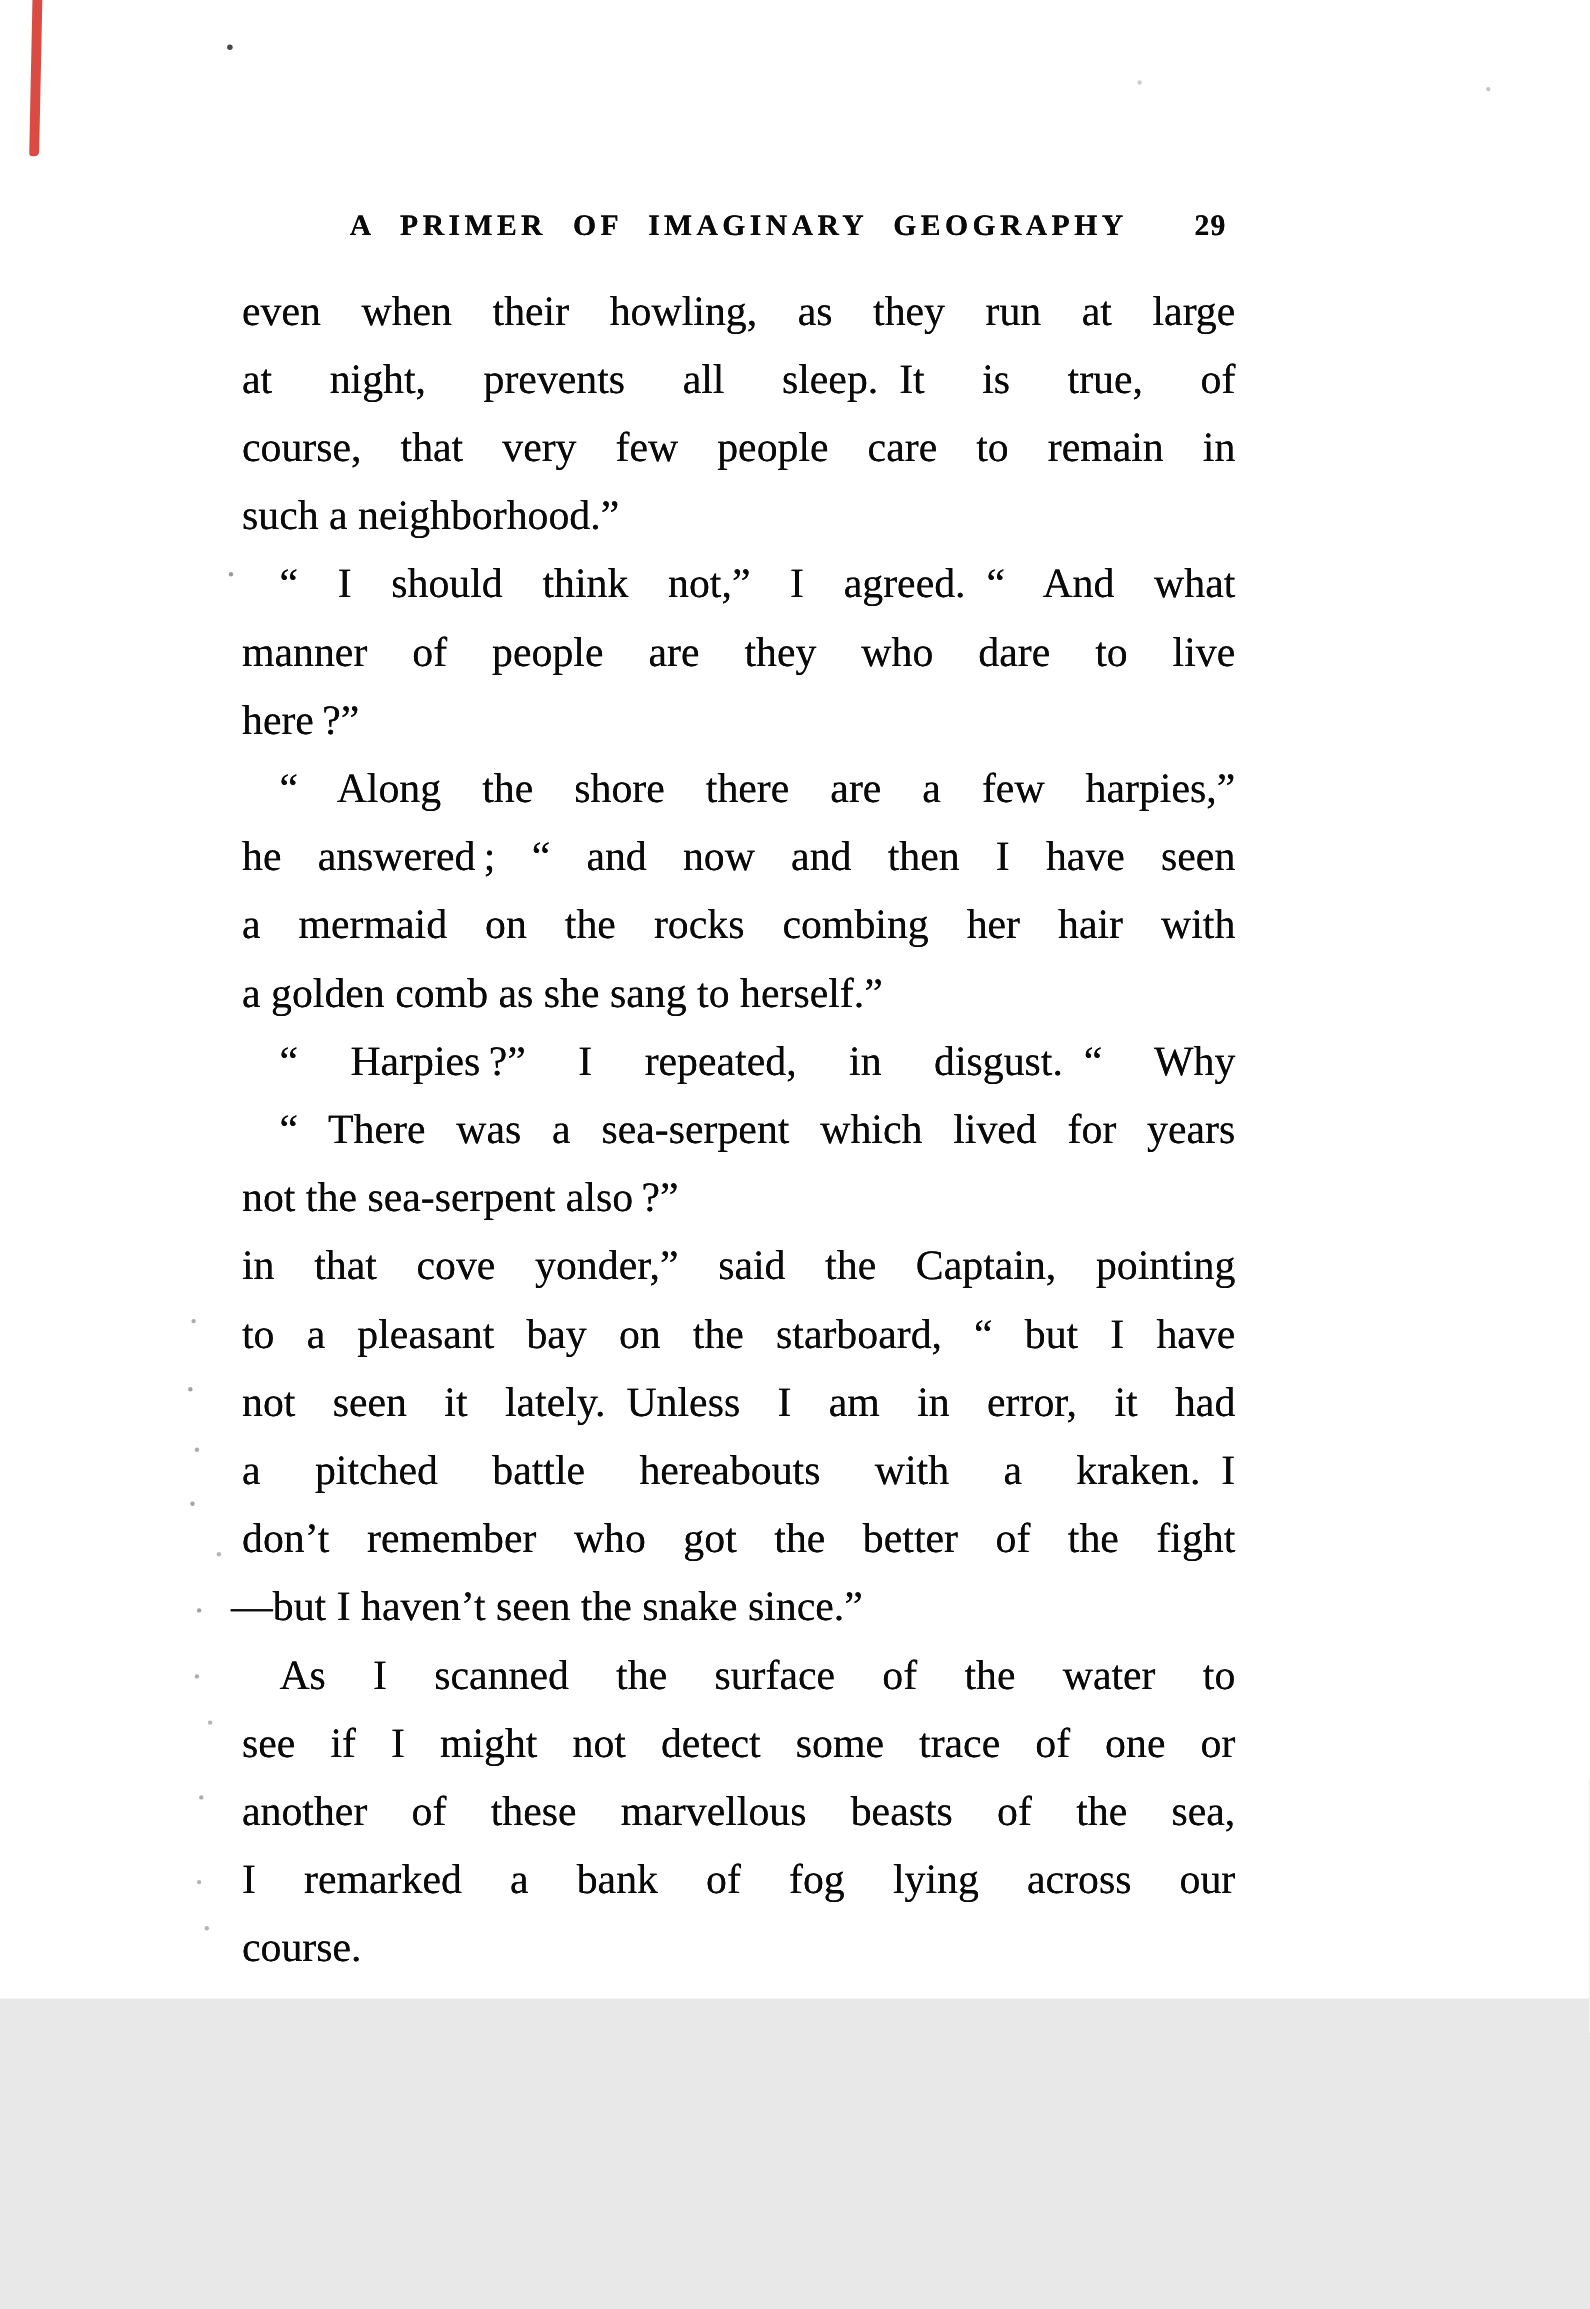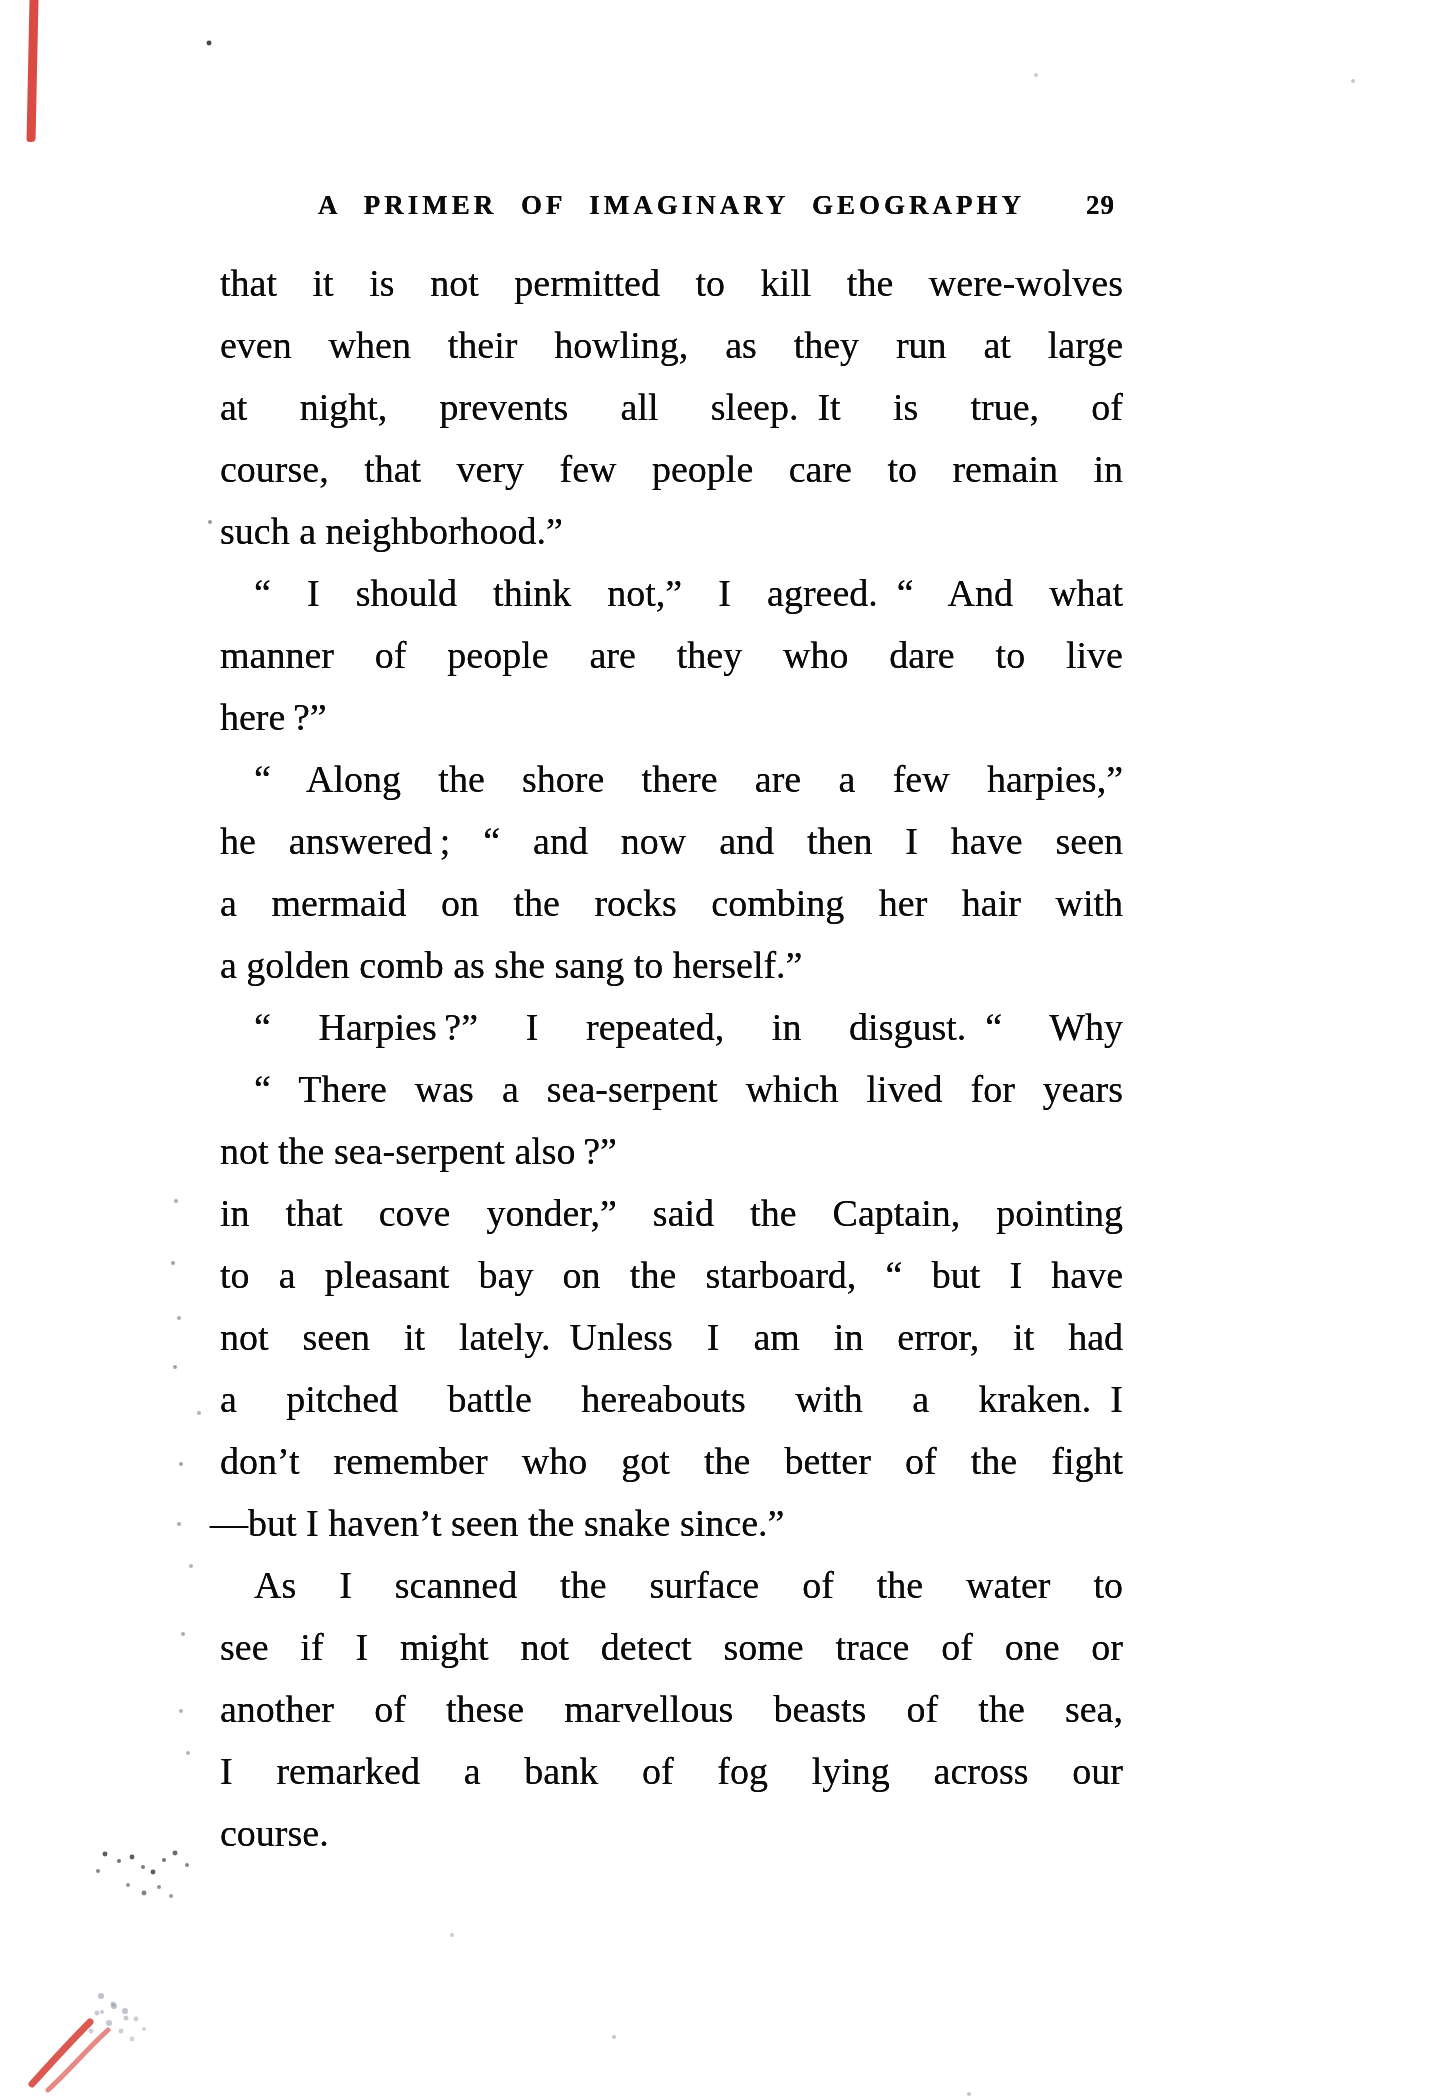--- a/index.html
+++ b/index.html
@@ -1,17 +1,17 @@
 <!DOCTYPE html>
 <html><head>
 <meta charset="utf-8">
 <style>
   html,body{margin:0;padding:0;background:#e8e8e8;}
   .page{
-    position:relative;width:1445px;height:2099px;background:#ffffff;
+    position:relative;width:1445px;height:1817px;background:#ffffff;
     font-family:"Liberation Serif", serif;color:#0a0a0a;overflow:hidden;
     margin:0 auto;
   }
   
   .header{position:absolute;left:220px;top:190px;width:903px;height:40px;}
   .header-title{
     text-align:center;font-weight:bold;font-size:27px;letter-spacing:4px;
     word-spacing:13px;white-space:nowrap;text-shadow:0 0 .5px currentColor;
   }
   .page-num{
@@ -90,21 +90,20 @@
 <body>
 
 <div class="page">
 
   <div class="header">
     <div class="header-title">A PRIMER OF IMAGINARY GEOGRAPHY</div>
     <div class="page-num">29</div>
   </div>
 
   <div class="textblock">
-    <div class="ln j">that it is not permitted to kill the were-wolves</div>
     <div class="ln j">even when their howling, as they run at large</div>
     <div class="ln j">at night, prevents all sleep. It is true, of</div>
     <div class="ln j">course, that very few people care to remain in</div>
     <div class="ln last">such a neighborhood.”</div>
     <div class="ln j ind">“ I should think not,” I agreed. “ And what</div>
     <div class="ln j">manner of people are they who dare to live</div>
     <div class="ln last">here ?”</div>
     <div class="ln j ind">“ Along the shore there are a few harpies,”</div>
     <div class="ln j">he answered ; “ and now and then I have seen</div>
     <div class="ln j">a mermaid on the rocks combing her hair with</div>

